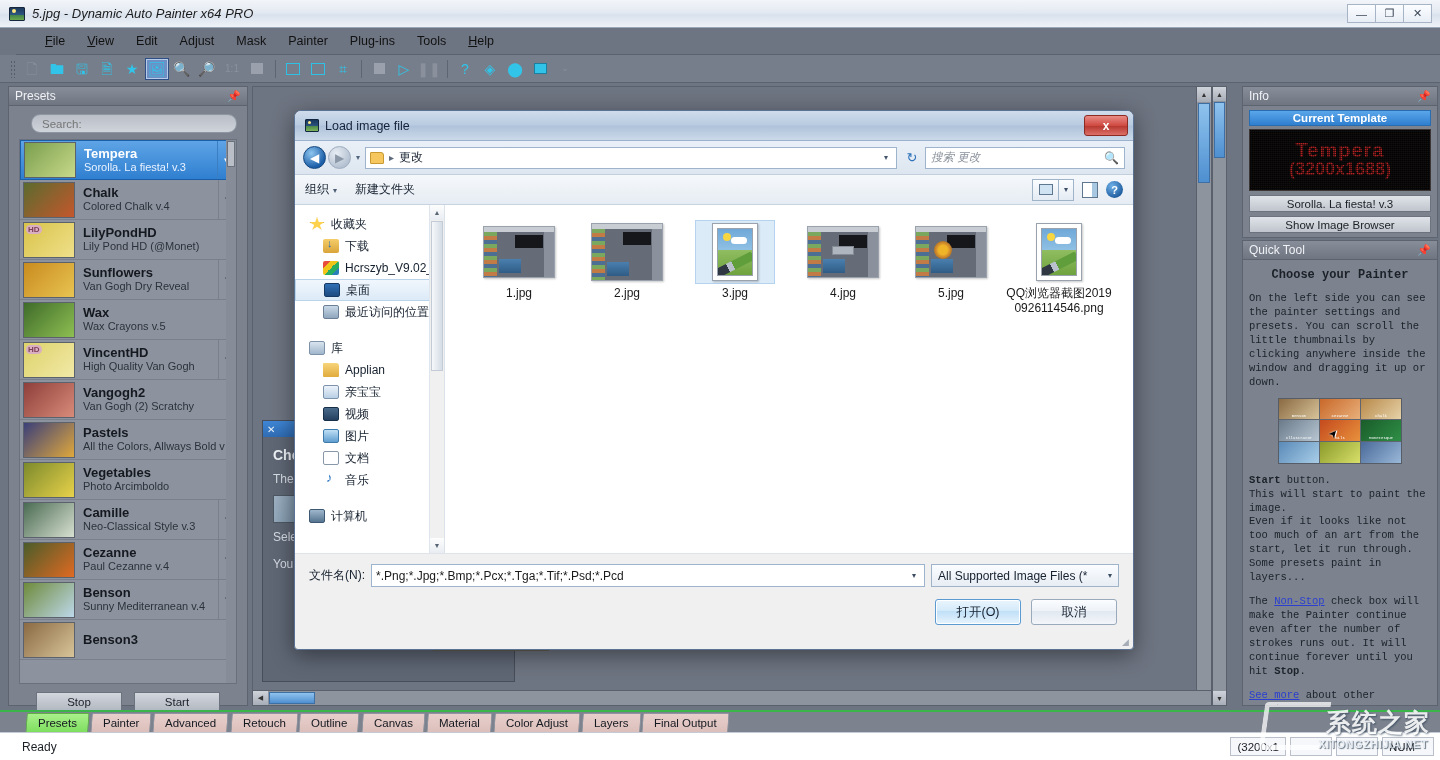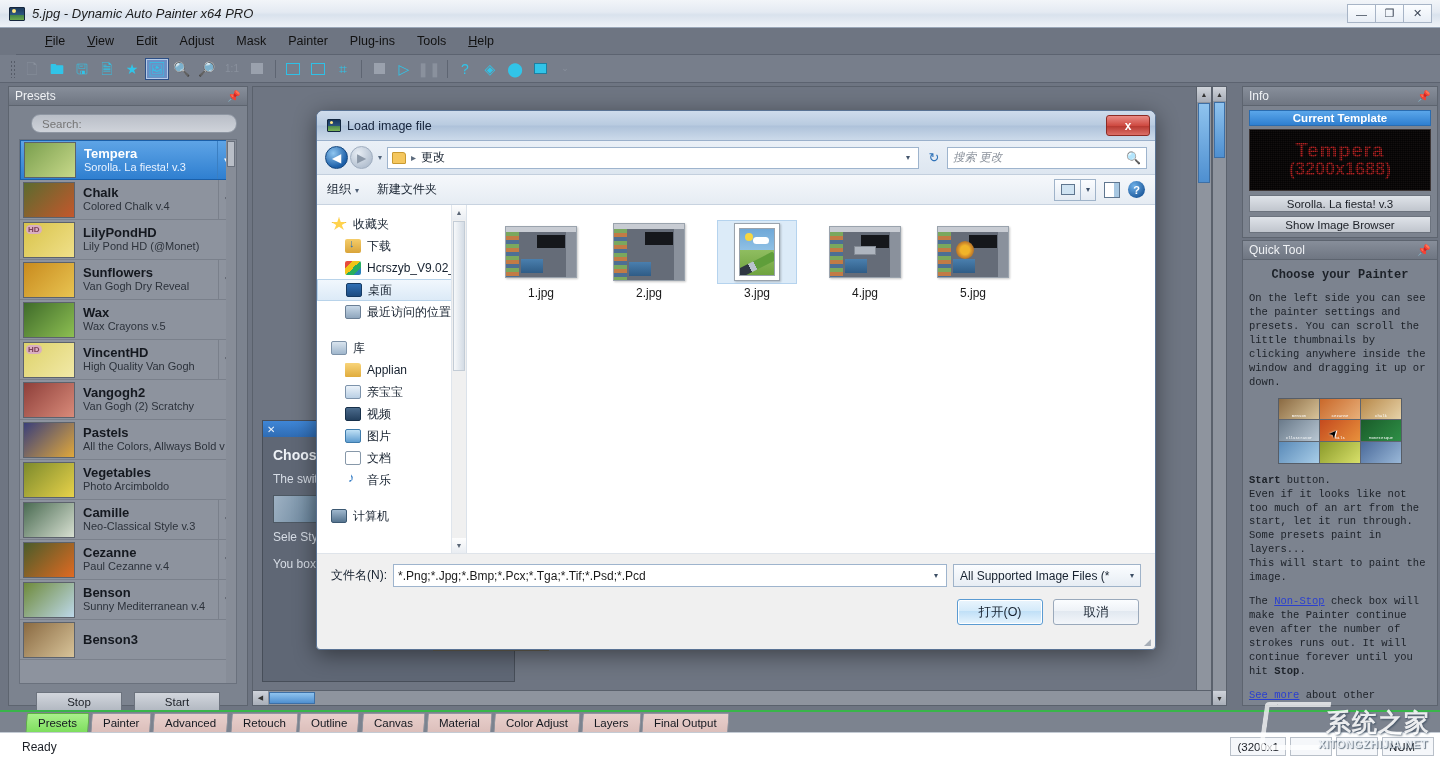--- a/index.html
+++ b/index.html
@@ -188,21 +188,21 @@
     border: 1px solid #4d5863;
   }
   #hint-window .hw-img2 {
     position: absolute; left: 170px; bottom: 30px; width: 116px; height: 30px;
     background: linear-gradient(120deg,#f0ece3,#c9bda7 60%,#e7e0d2);
     border: 1px solid #6a6253; font-size: 6px; color: #3d3a33; padding: 2px;
   }
 
   
   #dialog {
-    position: absolute; left: 316px; top: 110px; width: 840px; height: 540px;
+    position: absolute; left: 294px; top: 110px; width: 840px; height: 540px;
     background: #f0f0f0;
     border: 1px solid #5a7394;
     border-radius: 7px 7px 4px 4px;
     box-shadow: 0 5px 22px rgba(0,0,0,.45);
     overflow: hidden;
   }
   #dlg-titlebar {
     height: 30px;
     background: linear-gradient(to bottom, #cfdcec 0%, #b9cbe0 48%, #aec2da 52%, #ccdaea 100%);
     display: flex; align-items: center; padding: 0 5px;
@@ -899,20 +899,30 @@
                   <div class="ss-left"></div>
                   <div class="ss-right"></div>
                   <div class="ss-dark"></div>
                   <div class="ss-thumbs"></div>
                   <div class="ss-sun"></div>
                 </div>
               </div>
             </div>
             <div class="fi-name">5.jpg</div>
           </div>
+          <div class="fileitem">
+            <div class="fi-thumb-wrap">
+              <div class="fi-thumb portrait">
+                <div class="inner">
+                  <div class="brush"></div>
+                </div>
+              </div>
+            </div>
+            <div class="fi-name">QQ浏览器截图20190926114546.png</div>
+          </div>
         </div>
     </div>
 
     <div id="dlg-bottom">
       <div id="fn-row">
         <div id="fn-label">文件名(N):</div>
         <div id="fn-input">
           <span>*.Png;*.Jpg;*.Bmp;*.Pcx;*.Tga;*.Tif;*.Psd;*.Pcd</span>
           <span class="fdrop">▾</span>
         </div>
@@ -983,22 +993,22 @@
             <span></span>
           </div>
           <div class="cell" style="background: linear-gradient(135deg, rgb(74, 106, 154), rgb(154, 184, 216));">
             <span></span>
           </div>
           <div id="qt-cursor" style="transform: rotate(-50deg);">➤</div>
         </div>
       <div>
         <span class="qt-b">Start</span><span> button.</span>
       </div>
+      <div>This will start to paint the image.</div>
       <div>Even if it looks like not too much of an art from the start, let it run through. Some presets paint in layers...</div>
-      <div>This will start to paint the image.</div>
       <div style="height:10px"></div>
       <div>
         <span>The </span><span class="qt-link">Non-Stop</span><span> check box will make the Painter continue even after the number of strokes runs out. It will continue forever until you hit </span><span class="qt-b">Stop</span><span>.</span>
       </div>
       <div style="height:10px"></div>
       <div>
         <span class="qt-link">See more</span><span> about other settings</span>
       </div>
     </div>
   </div>

